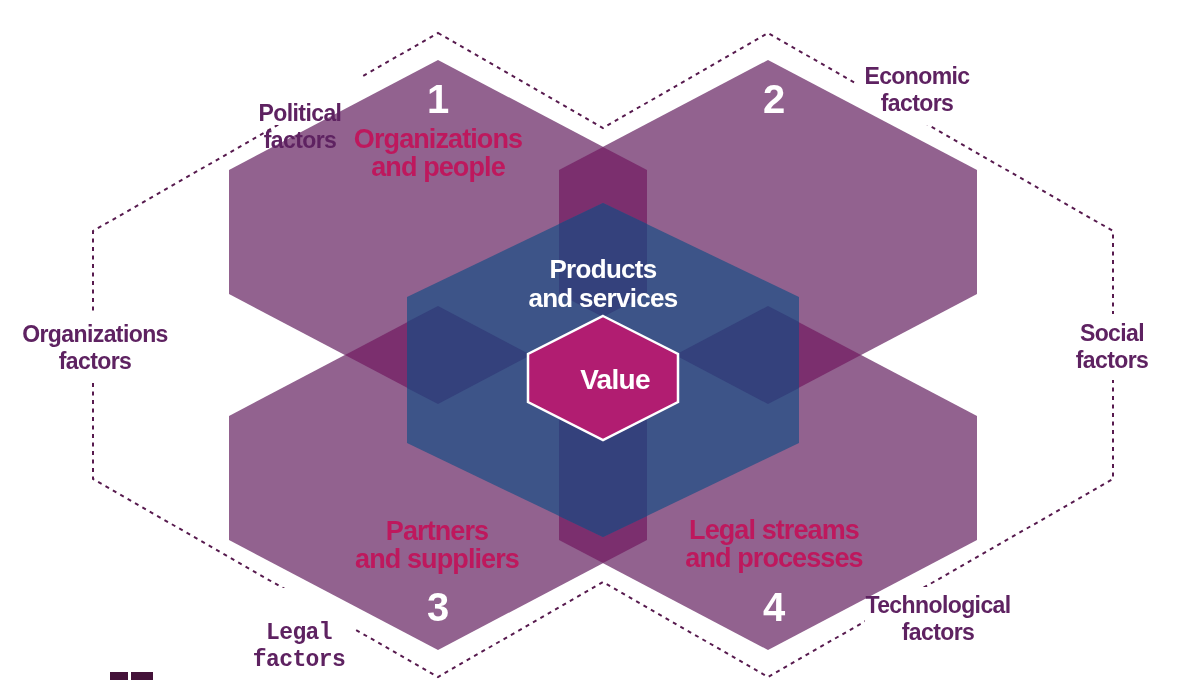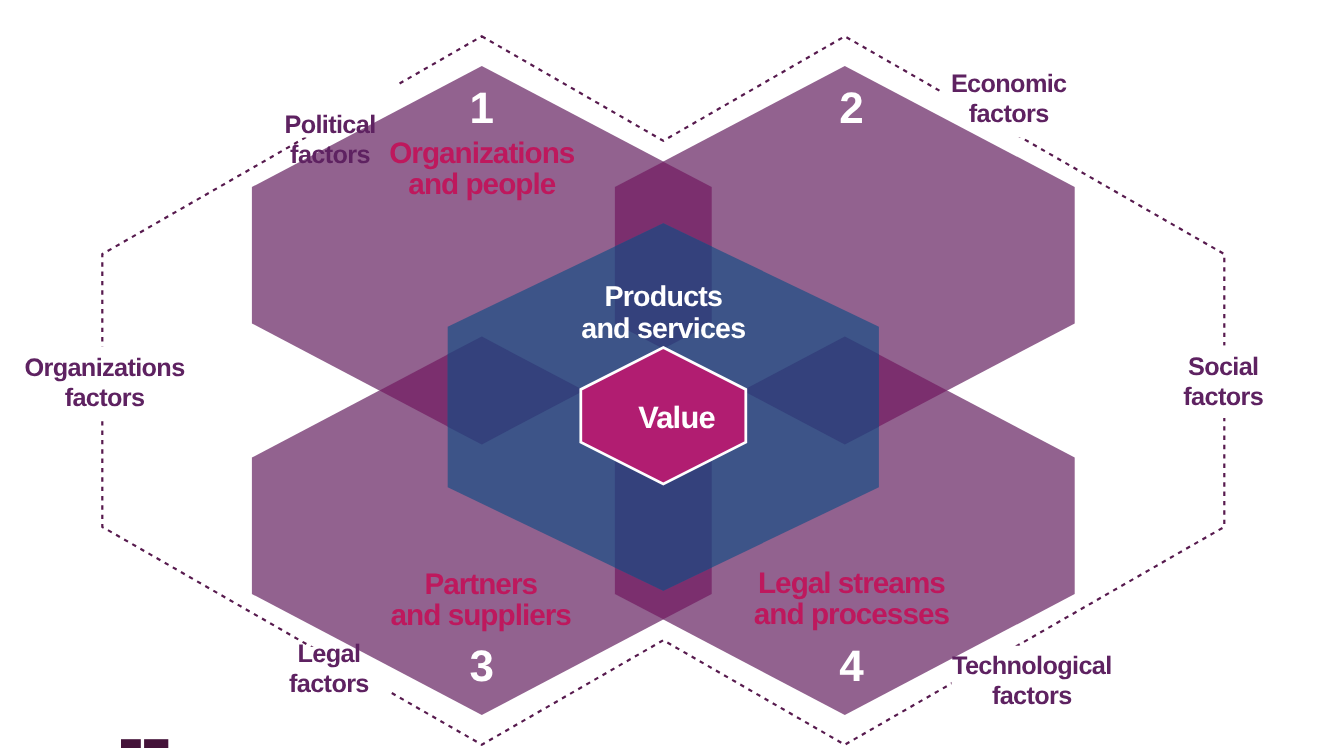--- a/index.html
+++ b/index.html
@@ -108,21 +108,21 @@
     <div>factors</div>
   </div>
   <div class="lbl factor" style="left:95px;top:348px;">
     <div>Organizations</div>
     <div>factors</div>
   </div>
   <div class="lbl factor" style="left:1112px;top:347px;">
     <div>Social</div>
     <div>factors</div>
   </div>
-  <div class="lbl factor" style="left:299px;top:608px;">
+  <div class="lbl factor" style="left:299px;top:647px;font-family:Liberation Mono, monospace;">
     <div>Legal</div>
     <div>factors</div>
   </div>
   <div class="lbl factor" style="left:938px;top:619px;">
     <div>Technological</div>
     <div>factors</div>
   </div>
 
   <div class="frag" style="left:110px;width:18px;"></div>
   <div class="frag" style="left:131px;width:22px;"></div>

